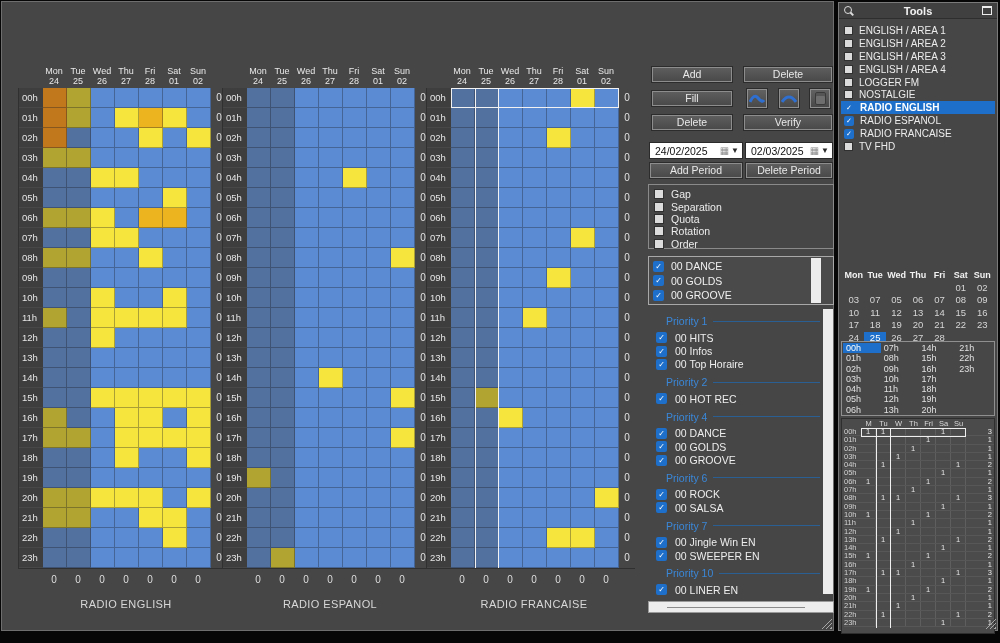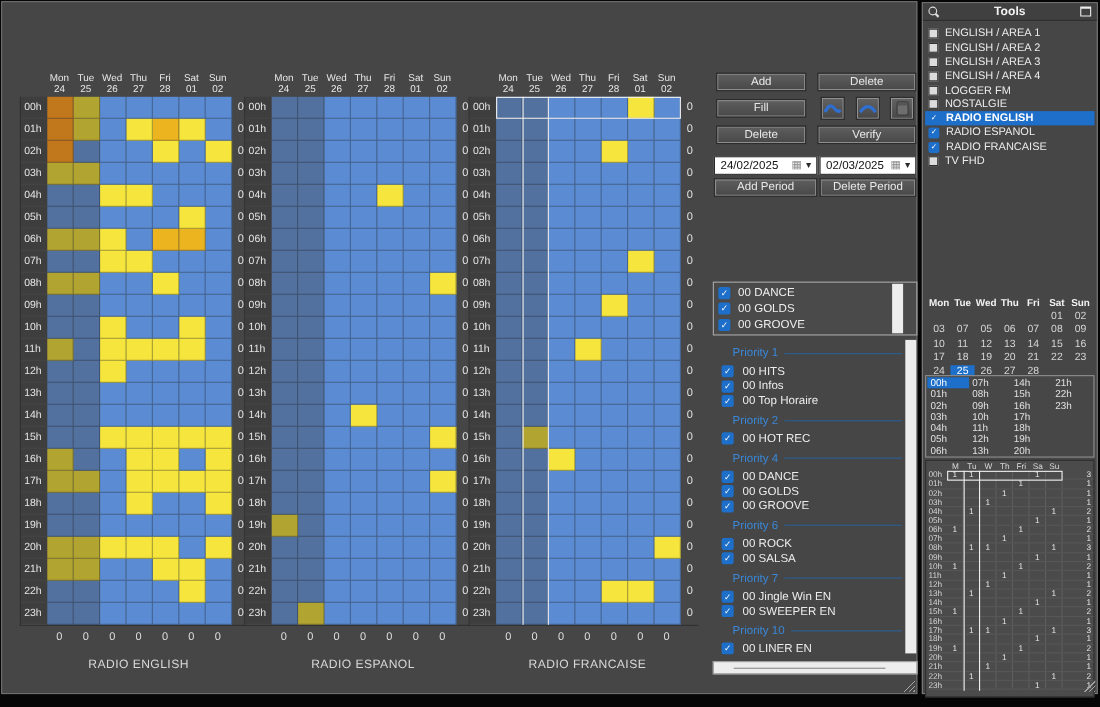--- a/index.html
+++ b/index.html
@@ -992,20 +992,42 @@
   </div>
   <div class="datefield df2">
     <span class="dtext">02/03/2025</span>
     <span class="calglyph">▦</span>
     <span class="ddarrow">▼</span>
   </div>
 
   <button class="btn b-addp">Add Period</button>
   <button class="btn b-delp">Delete Period</button>
 
+  <div class="optbox" id="optbox">
+      <div class="optrow">
+        <span class="cbx"></span>
+        <span class="olabel">Gap</span>
+      </div>
+      <div class="optrow">
+        <span class="cbx"></span>
+        <span class="olabel">Separation</span>
+      </div>
+      <div class="optrow">
+        <span class="cbx"></span>
+        <span class="olabel">Quota</span>
+      </div>
+      <div class="optrow">
+        <span class="cbx"></span>
+        <span class="olabel">Rotation</span>
+      </div>
+      <div class="optrow">
+        <span class="cbx"></span>
+        <span class="olabel">Order</span>
+      </div>
+    </div>
 
   <div class="catbox">
     <div id="catitems">
         <div class="catrow">
           <span class="bluecheck">✓</span>
           <span class="clabel">00 DANCE</span>
         </div>
         <div class="catrow">
           <span class="bluecheck">✓</span>
           <span class="clabel">00 GOLDS</span>

